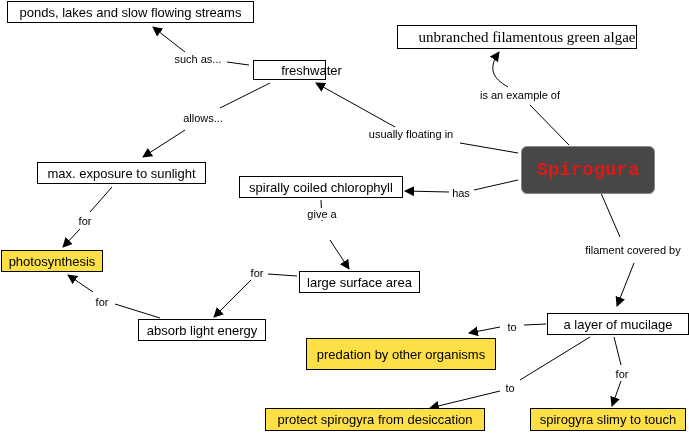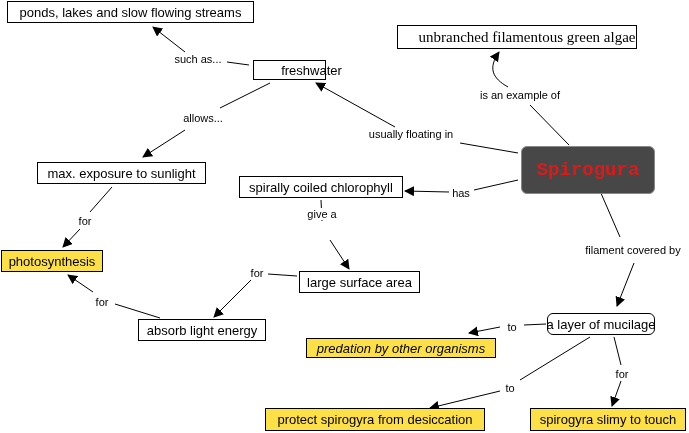--- a/index.html
+++ b/index.html
@@ -65,22 +65,22 @@
 
 <div class="node" style="left:7px;top:1px;width:247px;height:22px;">ponds, lakes and slow flowing streams</div>
 <div class="node" style="left:253px;top:60px;width:73px;height:20px;padding-left:44px;">freshwater</div>
 <div class="node serif" style="left:397px;top:25px;width:240px;height:24px;">unbranched filamentous green algae</div>
 <div class="node central" style="left:521px;top:146px;width:134px;height:48px;">Spirogura</div>
 <div class="node" style="left:37px;top:162px;width:169px;height:22px;">max. exposure to sunlight</div>
 <div class="node" style="left:239px;top:176px;width:164px;height:22px;">spirally coiled chlorophyll</div>
 <div class="node gray" style="left:1px;top:250px;width:102px;height:22px;">photosynthesis</div>
 <div class="node" style="left:299px;top:271px;width:121px;height:22px;">large surface area</div>
 <div class="node" style="left:138px;top:319px;width:128px;height:22px;">absorb light energy</div>
-<div class="node" style="left:547px;top:313px;width:108px;height:22px;border-radius:6px;">a layer of mucilage</div>
-<div class="node gray" style="left:306px;top:338px;width:190px;height:20px;font-style:italic;">predation by other organisms</div>
+<div class="node" style="left:547px;top:313px;width:142px;height:22px;">a layer of mucilage</div>
+<div class="node gray" style="left:306px;top:338px;width:190px;height:32px;">predation by other organisms</div>
 <div class="node gray" style="left:265px;top:408px;width:220px;height:23px;">protect spirogyra from desiccation</div>
 <div class="node gray" style="left:530px;top:408px;width:156px;height:23px;">spirogyra slimy to touch</div>
 
 <div class="label" style="left:198px;top:59px;">such as...</div>
 <div class="label" style="left:203px;top:118px;">allows...</div>
 <div class="label" style="left:520px;top:95px;">is an example of</div>
 <div class="label" style="left:411px;top:134px;">usually floating in</div>
 <div class="label" style="left:461px;top:193px;">has</div>
 <div class="label" style="left:85px;top:221px;">for</div>
 <div class="label" style="left:322px;top:214px;text-align:center;">give a</div>

